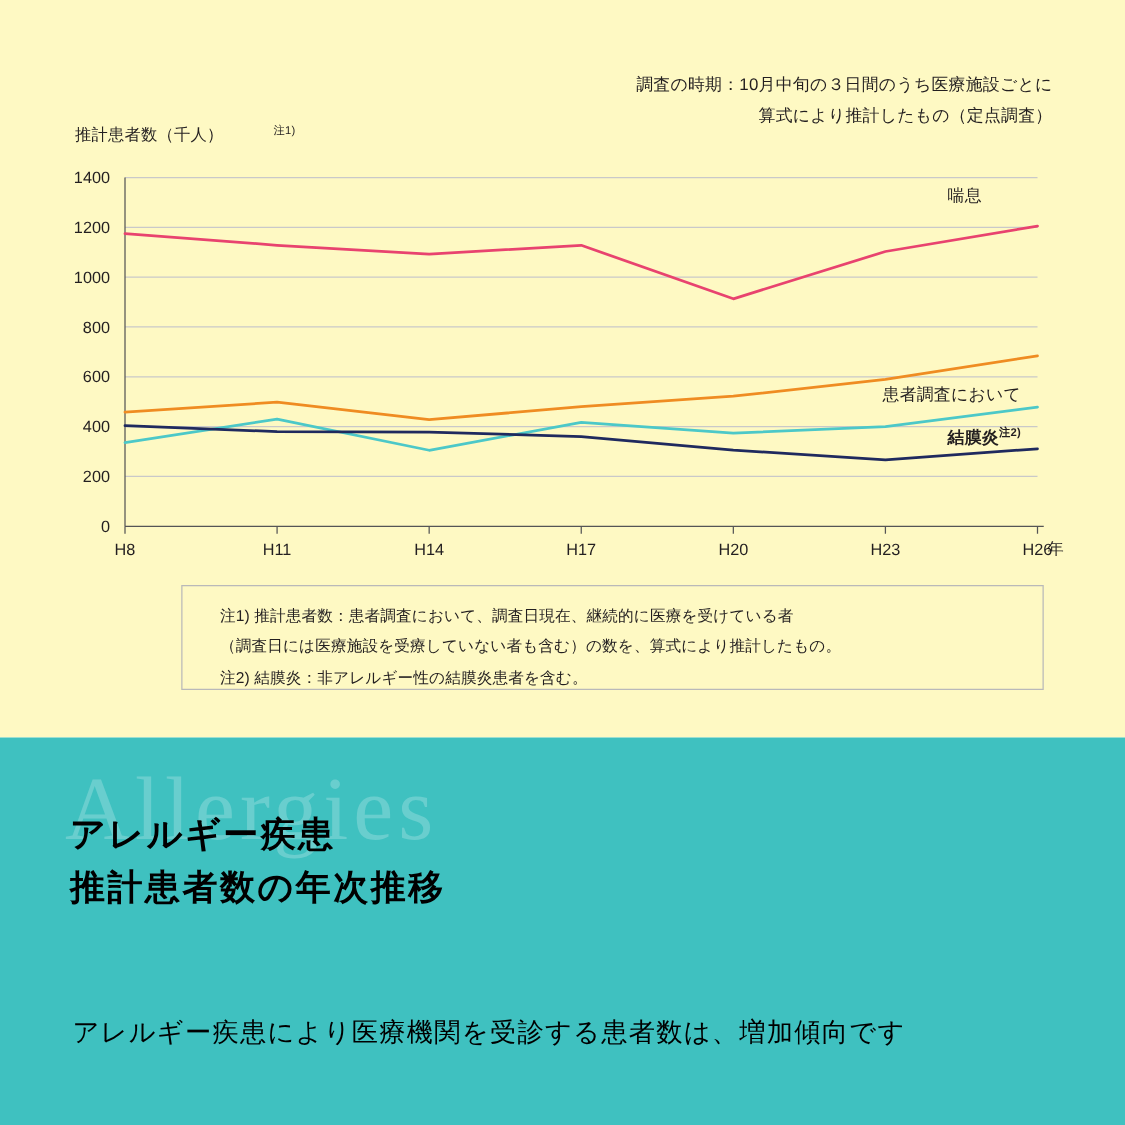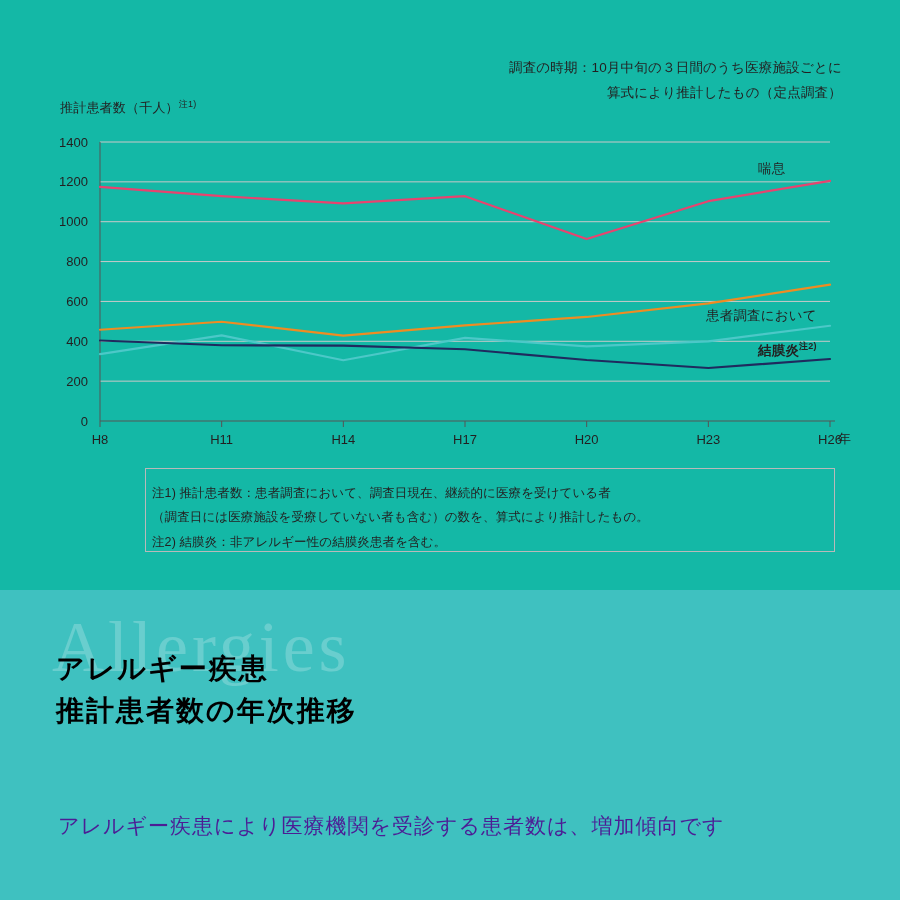--- a/index.html
+++ b/index.html
@@ -15,21 +15,21 @@
     overflow: hidden;
     position: relative;
   }
 
   
   #chart-section {
     position: absolute;
     left: 0; top: 0;
     width: 900px;
     height: 590px;
-    background: #14b8a6;
+    background: #fef9c3;
   }
 
   #survey-note {
     position: absolute;
     right: 58px;
     top: 56px;
     width: 420px;
     text-align: right;
     font-size: 13.5px;
     line-height: 1.85;
@@ -41,20 +41,21 @@
     position: absolute;
     left: 60px;
     top: 98px;
     font-size: 13px;
     color: #231f20;
     letter-spacing: 0.2px;
   }
   #y-axis-title .sup {
     font-size: 9px;
     vertical-align: super;
+    margin-left: 40px;
   }
 
   #plot-wrap {
     position: absolute;
     left: 0;
     top: 0;
     width: 900px;
     height: 470px;
   }
 
@@ -74,42 +75,42 @@
   .series-label .small {
     display: block;
     font-size: 11px;
     margin-top: 2px;
   }
   .series-label .sup {
     font-size: 9px;
     vertical-align: super;
   }
 
-  #label-asthma      { left: 758px; top: 160px; }
+  #label-asthma      { left: 758px; top: 148px; }
   #label-rhinitis    { left: 706px; top: 245px; }
   #label-dermatitis  { left: 706px; top: 307px; }
   #label-conjunct    { left: 758px; top: 340px; font-weight: bold; }
 
   #x-axis-unit {
     position: absolute;
     left: 838px;
     top: 430px;
     font-size: 13px;
   }
 
   
   #footnote-box {
     position: absolute;
     left: 145px;
     top: 468px;
     width: 690px;
     height: 84px;
     border: 1px solid #b9b9b9;
     box-sizing: border-box;
-    padding: 12px 18px 10px 6px;
+    padding: 12px 18px 10px 30px;
     font-size: 12.5px;
     line-height: 1.95;
     color: #231f20;
     letter-spacing: 0.1px;
   }
   #footnote-box div { white-space: nowrap; }
 
   
   #banner {
     position: absolute;
@@ -140,21 +141,21 @@
     color: #000000;
     letter-spacing: 2px;
     font-weight: 700;
   }
   #banner-sub {
     position: absolute;
     left: 58px;
     top: 222px;
     font-family: "Liberation Serif", "DejaVu Serif", serif;
     font-size: 21px;
-    color: #4c1d95;
+    color: #000000;
     letter-spacing: 1px;
   }
 
   .tick-text {
     font-family: "Liberation Sans", "DejaVu Sans", sans-serif;
     font-size: 13px;
     fill: #231f20;
   }
 </style>
 </head>

